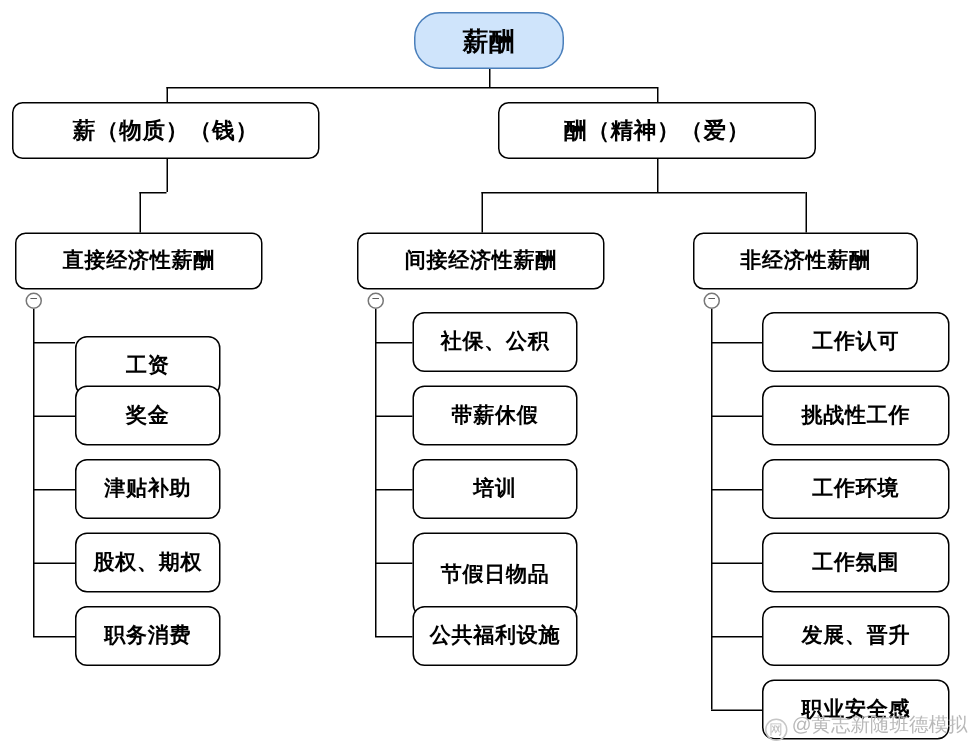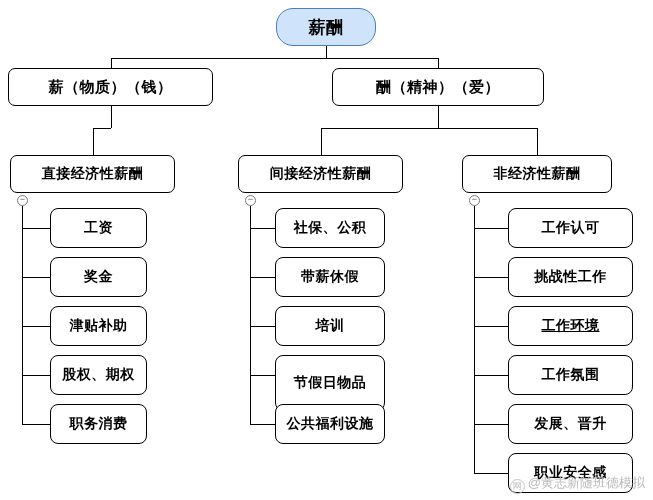--- a/index.html
+++ b/index.html
@@ -117,21 +117,21 @@
     <div class="line vline" style="left: 320.5px; top: 128px; height: 27px;"></div>
     <div class="line vline" style="left: 537px; top: 128px; height: 27px;"></div>
     <div class="node level3" style="left: 10px; top: 155px; width: 165px; height: 38px; text-align: center;">直接经济性薪酬</div>
     <div class="node level3" style="left: 238px; top: 155px; width: 165px; height: 38px;">间接经济性薪酬</div>
     <div class="node level3" style="left: 462px; top: 155px; width: 150px; height: 38px;">非经济性薪酬</div>
     <div class="collapse" style="left: 17px; top: 195px;">
       <span>−</span>
     </div>
     <div class="line vline" style="left: 22px; top: 206px; height: 218px;"></div>
     <div class="line hline" style="left: 22px; top: 228px; width: 28px;"></div>
-    <div class="node leaf" style="left: 50px; top: 208px; width: 97px; height: 40px;">工资</div>
+    <div class="node leaf" style="left: 50px; top: 224px; width: 97px; height: 40px;">工资</div>
     <div class="line hline" style="left: 22px; top: 277px; width: 28px;"></div>
     <div class="node leaf" style="left: 50px; top: 257px; width: 97px; height: 40px;">奖金</div>
     <div class="line hline" style="left: 22px; top: 326px; width: 28px;"></div>
     <div class="node leaf" style="left: 50px; top: 306px; width: 97px; height: 40px;">津贴补助</div>
     <div class="line hline" style="left: 22px; top: 375px; width: 28px;"></div>
     <div class="node leaf" style="left: 50px; top: 355px; width: 97px; height: 40px;">股权、期权</div>
     <div class="line hline" style="left: 22px; top: 424px; width: 28px;"></div>
     <div class="node leaf" style="left: 50px; top: 404px; width: 97px; height: 40px;">职务消费</div>
     <div class="collapse" style="left: 245px; top: 195px;">
       <span>−</span>
@@ -149,21 +149,21 @@
     <div class="node leaf" style="left: 275px; top: 404px; width: 110px; height: 40px;">公共福利设施</div>
     <div class="collapse" style="left: 469px; top: 195px;">
       <span>−</span>
     </div>
     <div class="line vline" style="left: 474px; top: 206px; height: 267px;"></div>
     <div class="line hline" style="left: 474px; top: 228px; width: 34px;"></div>
     <div class="node leaf" style="left: 508px; top: 208px; width: 125px; height: 40px;">工作认可</div>
     <div class="line hline" style="left: 474px; top: 277px; width: 34px;"></div>
     <div class="node leaf" style="left: 508px; top: 257px; width: 125px; height: 40px;">挑战性工作</div>
     <div class="line hline" style="left: 474px; top: 326px; width: 34px;"></div>
-    <div class="node leaf" style="left: 508px; top: 306px; width: 125px; height: 40px; text-decoration: underline;">工作环境</div>
+    <div class="node leaf" style="left: 508px; top: 306px; width: 125px; height: 40px;">工作环境</div>
     <div class="line hline" style="left: 474px; top: 375px; width: 34px;"></div>
     <div class="node leaf" style="left: 508px; top: 355px; width: 125px; height: 40px;">工作氛围</div>
     <div class="line hline" style="left: 474px; top: 424px; width: 34px;"></div>
     <div class="node leaf" style="left: 508px; top: 404px; width: 125px; height: 40px;">发展、晋升</div>
     <div class="line hline" style="left: 474px; top: 473px; width: 34px;"></div>
     <div class="node leaf" style="left: 508px; top: 453px; width: 125px; height: 40px;">职业安全感</div>
   </div>
 
 <div class="watermark">
   <span class="wm-logo">网</span><span>@黄志新随班德模拟</span>

